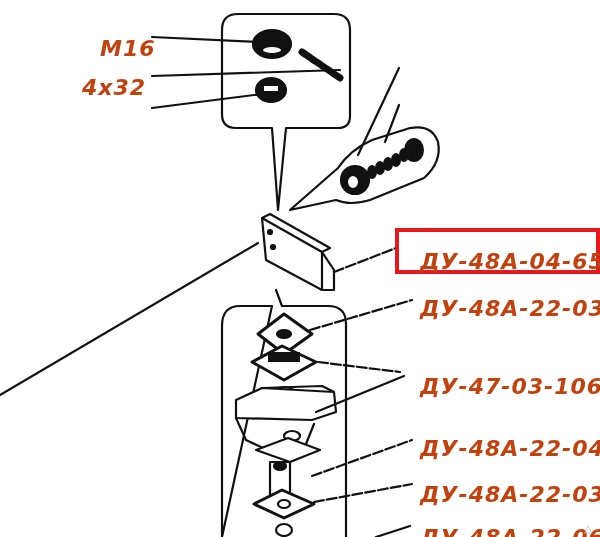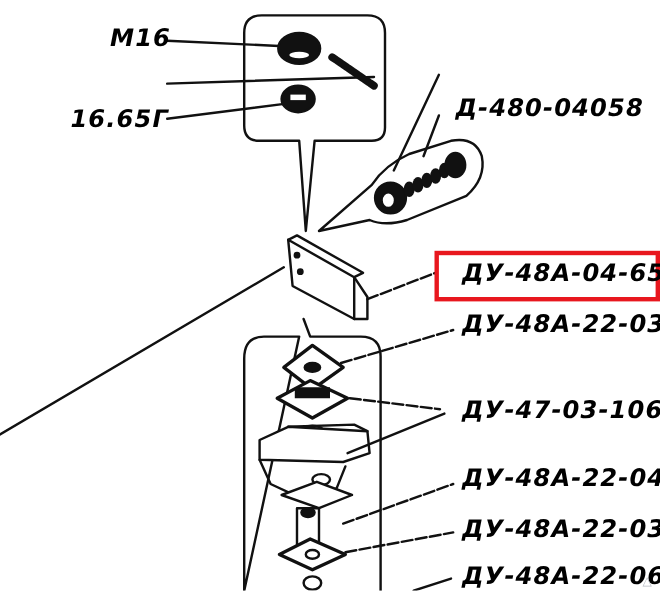--- a/index.html
+++ b/index.html
@@ -3,24 +3,25 @@
 <meta charset="utf-8">
 <style>
   html, body { margin:0; padding:0; background:#ffffff; }
   #stage { position:relative; width:600px; height:537px; overflow:hidden; background:#ffffff; }
   svg#drawing { position:absolute; left:0; top:0; }
   .lbl {
     position:absolute;
     font-family: "DejaVu Sans", sans-serif;
     font-weight: bold;
     font-style: italic;
-    color:#000000;
+    color:#c2410c;
     white-space:nowrap;
     letter-spacing: 1px;
     line-height:1;
+    margin-top:13px;
   }
   .lbl-left { text-align:right; }
   .hl-box {
     position:absolute;
     border:4px solid #e8171e;
     box-sizing:border-box;
   }
   .wm {
     position:absolute;
     font-family: "DejaVu Sans", sans-serif;
@@ -103,23 +104,22 @@
       <line x1="310" y1="330" x2="412" y2="300" stroke-dasharray="10 3"></line>
       <line x1="318" y1="362" x2="400" y2="372" stroke-dasharray="10 3"></line>
       <line x1="316" y1="412" x2="404" y2="376"></line>
       <line x1="312" y1="476" x2="412" y2="440" stroke-dasharray="10 3"></line>
       <line x1="314" y1="502" x2="412" y2="484" stroke-dasharray="10 3"></line>
       <line x1="376" y1="537" x2="410" y2="526"></line>
     </g>
   </svg>
 
   <div class="lbl lbl-left" style="left:100px; top:25px; font-size:22px;">M16</div>
-  <div class="lbl lbl-left" style="left:64px; top:98px; font-size:22px;">16.65Г</div>
+  <div class="lbl lbl-left" style="left:82px; top:64px; font-size:22px;">4x32</div>
 
-  <div class="lbl" style="left:414px; top:88px; font-size:22px;">Д-480-04058</div>
 
   <div class="hl-box" style="left:395px; top:228px; width:205px; height:46px;"></div>
   <div class="lbl" style="left:420px; top:238px; font-size:22px;">ДУ-48А-04-65</div>
 
   <div class="lbl" style="left:420px; top:285px; font-size:22px;">ДУ-48А-22-03</div>
   <div class="lbl" style="left:420px; top:363px; font-size:22px;">ДУ-47-03-106</div>
   <div class="lbl" style="left:420px; top:425px; font-size:22px;">ДУ-48А-22-04</div>
   <div class="lbl" style="left:420px; top:471px; font-size:22px;">ДУ-48А-22-03</div>
   <div class="lbl" style="left:420px; top:514px; font-size:22px;">ДУ-48А-22-06</div>
 

